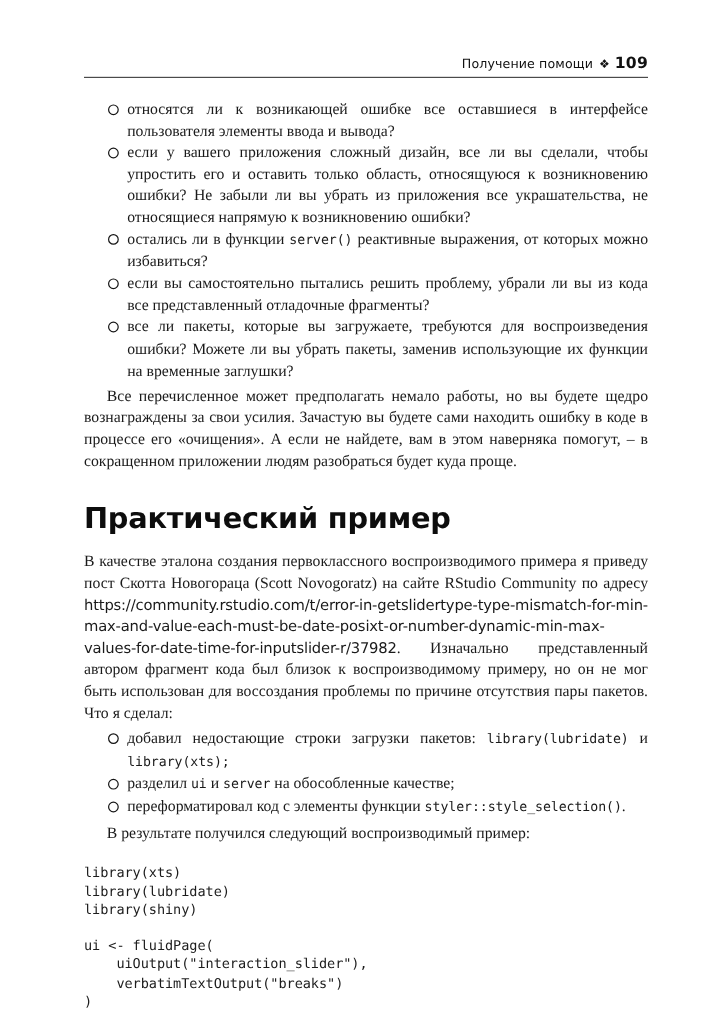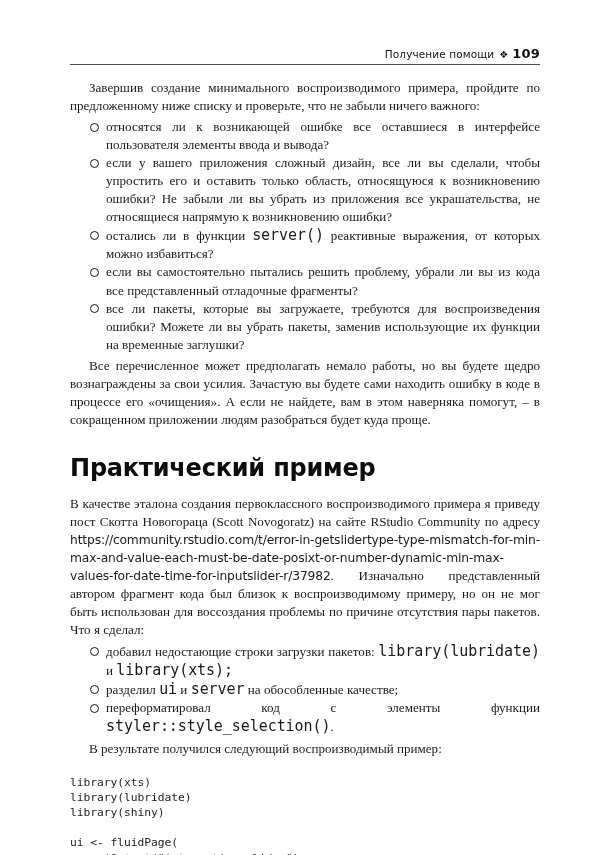--- a/index.html
+++ b/index.html
@@ -106,21 +106,21 @@
     height: 9px;
     border: 1.4px solid #141414;
     border-radius: 50%;
     box-sizing: border-box;
     position: relative;
     top: 1px;
   }
 
   code, .mono {
     font-family: "DejaVu Sans Mono", "Liberation Mono", monospace;
-    font-size: 15px;
+    font-size: 11px;
     letter-spacing: -0.05px;
   }
 
   .sans {
     font-family: "DejaVu Sans", "Liberation Sans", sans-serif;
     font-size: 12.3px;
     letter-spacing: -0.15px;
   }
 
   h2.section {
@@ -153,21 +153,20 @@
 
 <div class="page">
 
   <div class="runhead">
     <span class="rh-title">Получение помощи</span><span class="rh-glyph">❖</span><span class="rh-page">109</span>
   </div>
   <div class="runhead-rule"></div>
 
   <div class="content">
 
-    <p class="body indent">Завершив создание минимального воспроизводимого примера, пройдите по предложенному ниже списку и проверьте, что не забыли ничего важного:</p>
 
     <div class="gap-list"></div>
 
     <ul class="list">
       <li><span class="marker"><i></i></span><span class="rich"><span>относятся ли к возникающей ошибке все оставшиеся в интерфейсе пользователя элементы ввода и вывода?</span></span></li>
       <li><span class="marker"><i></i></span><span class="rich"><span>если у вашего приложения сложный дизайн, все ли вы сделали, чтобы упростить его и оставить только область, относящуюся к возникнове­нию ошибки? Не забыли ли вы убрать из приложения все украшатель­ства, не относящиеся напрямую к возникновению ошибки?</span></span></li>
       <li><span class="marker"><i></i></span><span class="rich"><span>остались ли в функции </span><code>server()</code><span> реактивные выражения, от которых можно избавиться?</span></span></li>
       <li><span class="marker"><i></i></span><span class="rich"><span>если вы самостоятельно пытались решить проблему, убрали ли вы из кода все представленный отладочные фрагменты?</span></span></li>
       <li><span class="marker"><i></i></span><span class="rich"><span>все ли пакеты, которые вы загружаете, требуются для воспроизведе­ния ошибки? Можете ли вы убрать пакеты, заменив использующие их функции на временные заглушки?</span></span></li>
     </ul>

